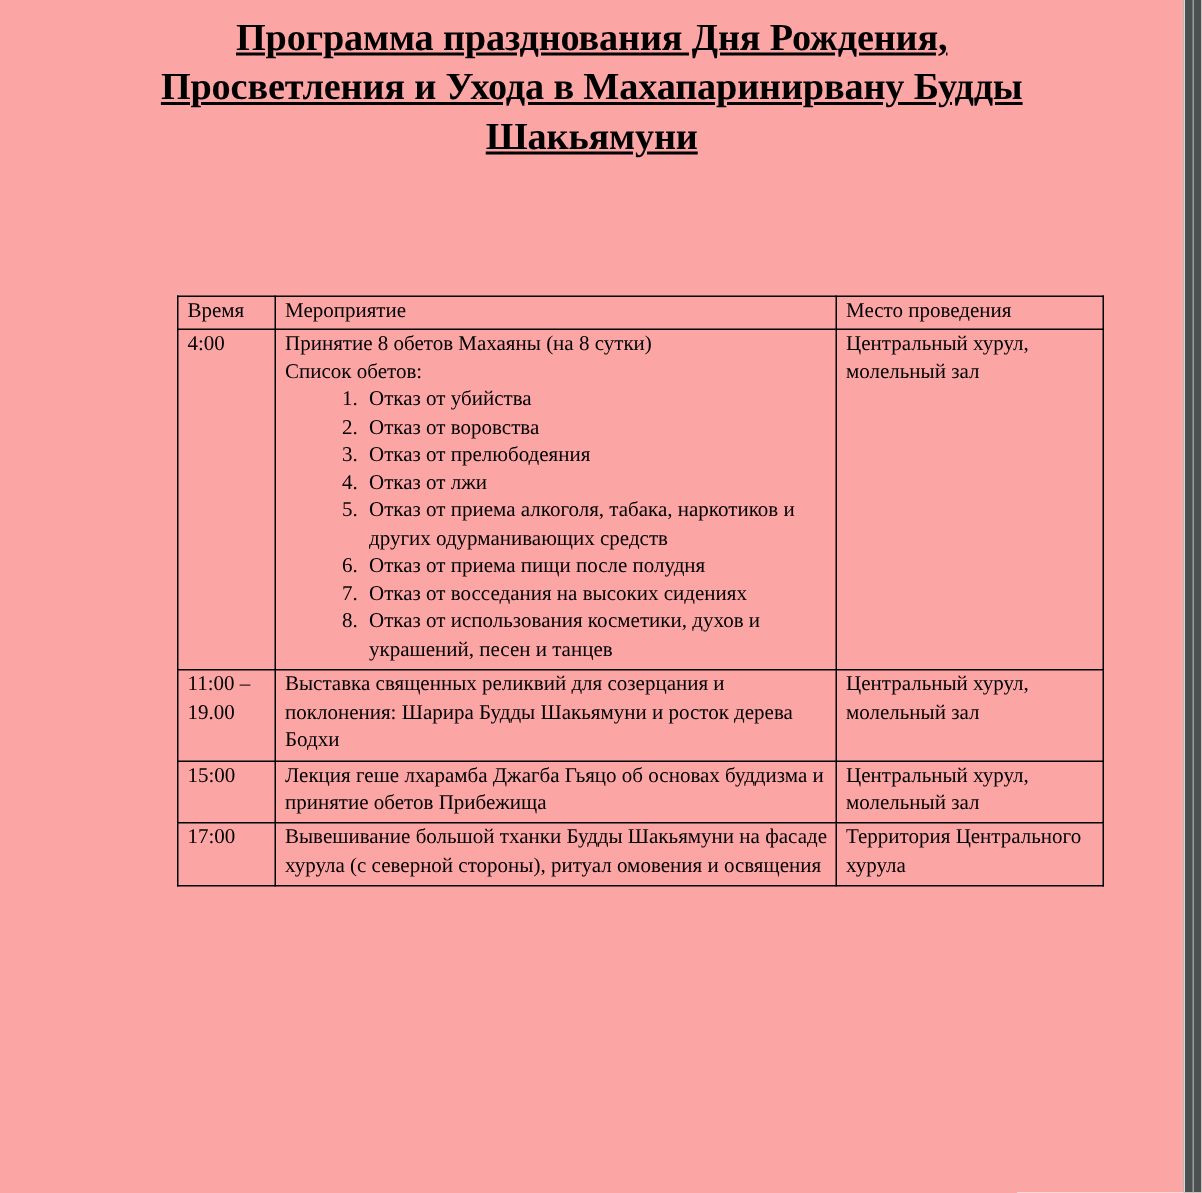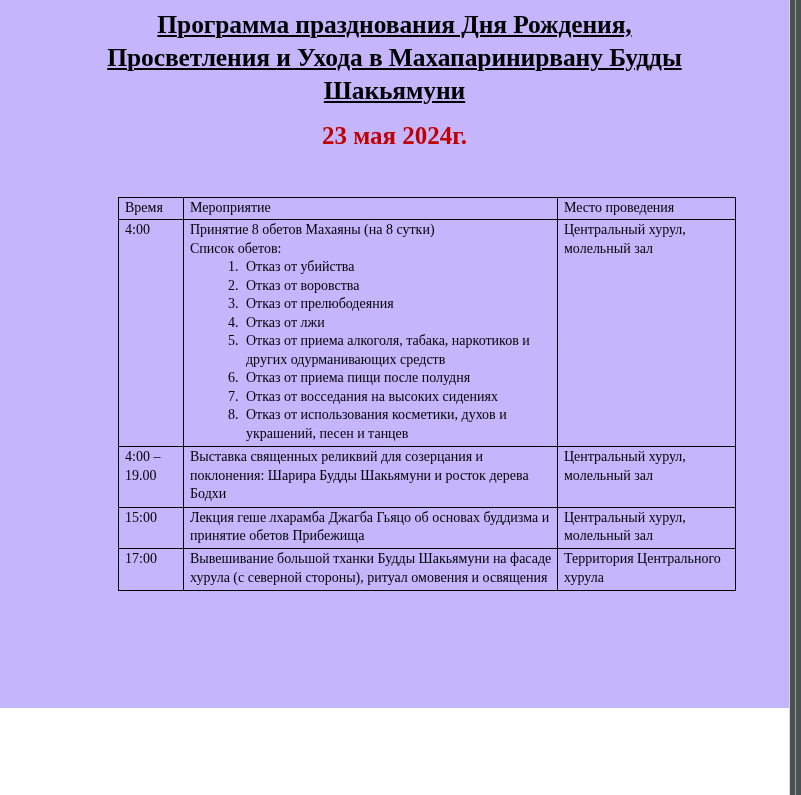--- a/index.html
+++ b/index.html
@@ -23,22 +23,22 @@
     width: 789px;
     height: 2px;
     background: #e9e9e9;
   }
 
   
   .document {
     position: absolute;
     top: 0; left: 0;
     width: 789px;
-    height: 708px;
-    background: #c4b5fd;
+    height: 795px;
+    background: #fca5a5;
     box-sizing: border-box;
   }
 
   
   .title-block {
     padding-top: 8px;
     text-align: center;
   }
   .doc-title {
     font-size: 25.5px;
@@ -126,21 +126,20 @@
 <div class="page-top-hairline"></div>
 
 <div class="document">
 
   <div class="title-block">
     <h1 class="doc-title">
       <span>Программа празднования Дня Рождения,</span>
       <span>Просветления и Ухода в Махапаринирвану Будды</span>
       <span>Шакьямуни</span>
     </h1>
-    <div class="doc-date">23 мая 2024г.</div>
   </div>
 
   <table class="schedule-table">
     <colgroup>
       <col class="col-time">
       <col class="col-event">
       <col class="col-place">
     </colgroup>
     <thead>
       <tr>
@@ -165,21 +164,21 @@
             <li>Отказ от приема пищи после полудня</li>
             <li>Отказ от восседания на высоких сидениях</li>
             <li>Отказ от использования косметики, духов и украшений, песен и танцев</li>
           </ol>
         </td>
         <td>Центральный хурул, молельный зал</td>
       </tr>
 
 
       <tr>
-        <td class="cell-time">4:00 –
+        <td class="cell-time">11:00 –
 19.00</td>
         <td>Выставка священных реликвий для созерцания и поклонения: Шарира Будды Шакьямуни и росток дерева Бодхи</td>
         <td>Центральный хурул, молельный зал</td>
       </tr>
 
       <tr>
         <td class="cell-time">15:00</td>
         <td>Лекция геше лхарамба Джагба Гьяцо об основах буддизма и принятие обетов Прибежища</td>
         <td>Центральный хурул, молельный зал</td>
       </tr>

